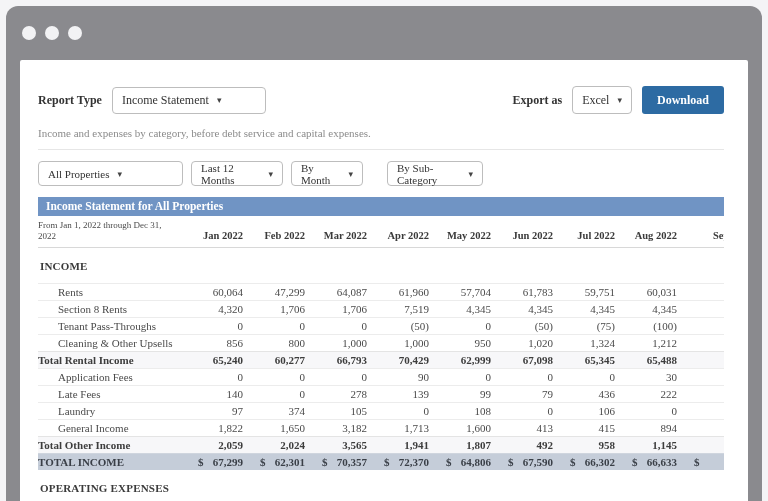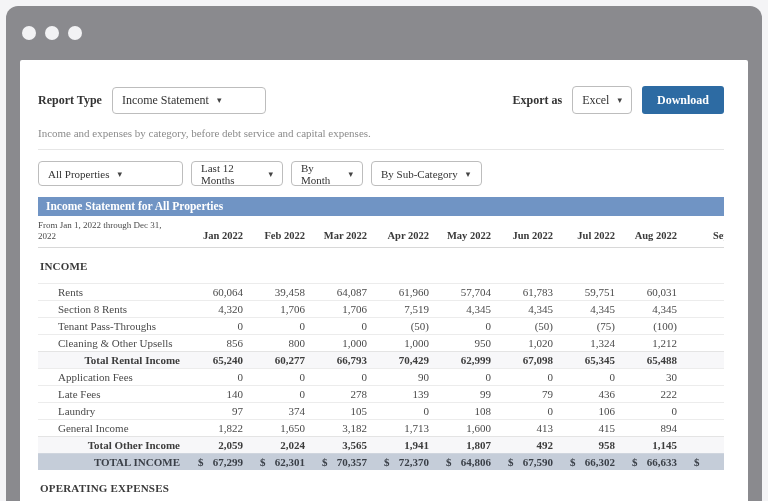--- a/index.html
+++ b/index.html
@@ -88,21 +88,21 @@
   
   .filters {
     display: flex;
     gap: 8px;
     margin-top: 11px;
   }
   .filters .select { height: 25px; font-size: 11px; }
   .f0 { width: 145px; }
   .f1 { width: 92px; }
   .f2 { width: 72px; }
-  .f3 { width: 111px; }
+  .f3 { width: 96px; margin-left: 16px; }
   
   .blue-bar {
     margin-top: 11px;
     background: #7094c4;
     color: #ffffff;
     font-size: 11.5px;
     font-weight: 700;
     padding: 3px 16px 4px 8px;
   }
   
@@ -151,21 +151,21 @@
   tr.row-data td { border-top: 1px solid #ececec; }
   tr.row-data td { height: 16px; }
   tr.row-subtotal td {
     border-top: 1px solid #e4e4e4;
     background: #f7f7f9;
     font-weight: 700;
     color: #3d3d3d;
     height: 16px;
   }
   tr.row-subtotal td.label-cell,
-  tr.row-total td.label-cell { text-align: right; padding: 2px 6px 2px 0; }
+  tr.row-total td.label-cell { text-align: left; padding: 2px 6px 2px 0; }
   tr.row-total td {
     background: #c5cdd9;
     border-top: 1px solid #cfd5de;
     font-weight: 700;
     color: #3a3f47;
     height: 17px;
   }
   .cellflex { display: flex; justify-content: space-between; align-items: center; }
   .cellflex .cur { padding-left: 12px; }
 </style>
@@ -251,21 +251,21 @@
               <td class="month-h sep-col">Sep 2022</td>
             </tr>
         </thead>
         <tbody>
             <tr class="row-section">
               <td class="label-cell" colspan="10">INCOME</td>
             </tr>
             <tr class="row-data">
               <td class="label-cell">Rents</td>
               <td class="num-cell">60,064</td>
-              <td class="num-cell">39,458</td>
+              <td class="num-cell">47,299</td>
               <td class="num-cell">64,087</td>
               <td class="num-cell">61,960</td>
               <td class="num-cell">57,704</td>
               <td class="num-cell">61,783</td>
               <td class="num-cell">59,751</td>
               <td class="num-cell">60,031</td>
               <td class="num-cell"></td>
             </tr>
             <tr class="row-data">
               <td class="label-cell">Section 8 Rents</td>

